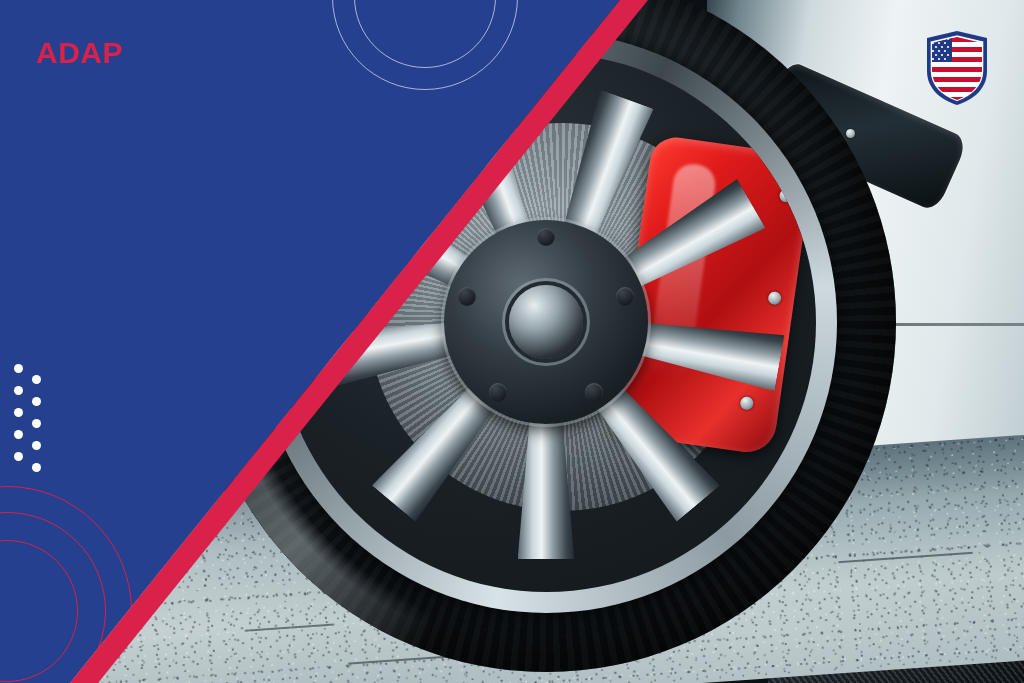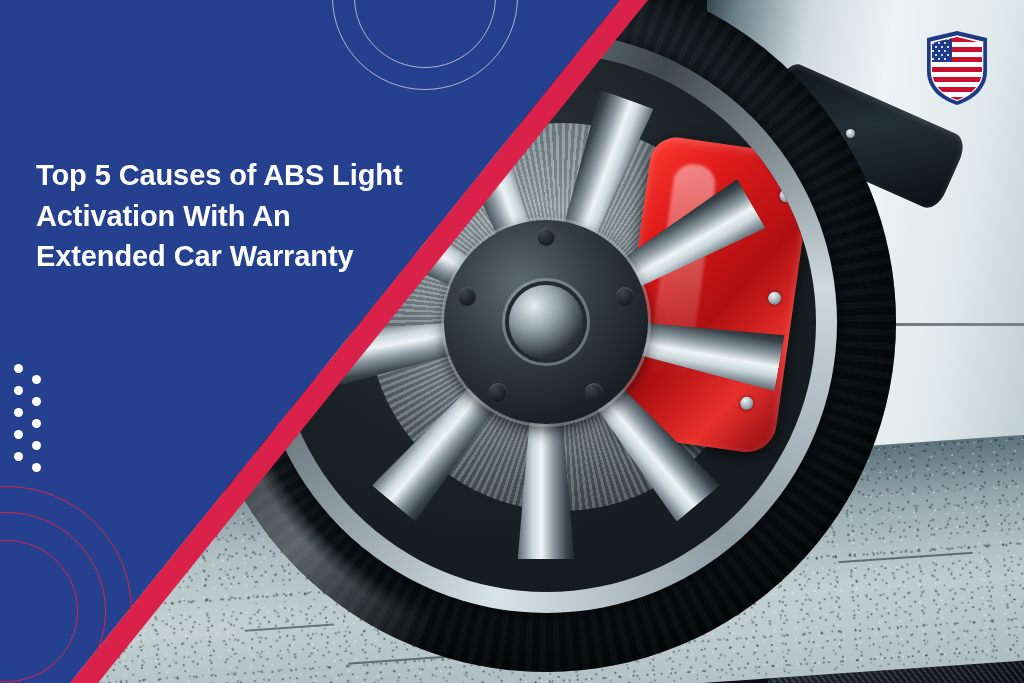--- a/index.html
+++ b/index.html
@@ -311,22 +311,22 @@
       <div class="dot" style="left:0px;  top:44px;"></div>
       <div class="dot" style="left:0px;  top:66px;"></div>
       <div class="dot" style="left:0px;  top:88px;"></div>
       <div class="dot" style="left:18px; top:11px;"></div>
       <div class="dot" style="left:18px; top:33px;"></div>
       <div class="dot" style="left:18px; top:55px;"></div>
       <div class="dot" style="left:18px; top:77px;"></div>
       <div class="dot" style="left:18px; top:99px;"></div>
     </div>
 
-
-    <h1 class="headline">Top 5 Causes of ABS Light Activation With An Extended Car Warranty</h1>
+    <div class="logo">ADAP</div>
+
   </div>
 
   <div class="red-edge"></div>
 
   <div class="shield">
     <svg viewBox="0 0 62 76" width="62" height="76" aria-hidden="true">
       <defs>
         <clipPath id="shieldClip">
           <path d="M31 7 L56 13 L56 40 C56 56 44 65 31 70 C18 65 6 56 6 40 L6 13 Z"></path>
         </clipPath>

